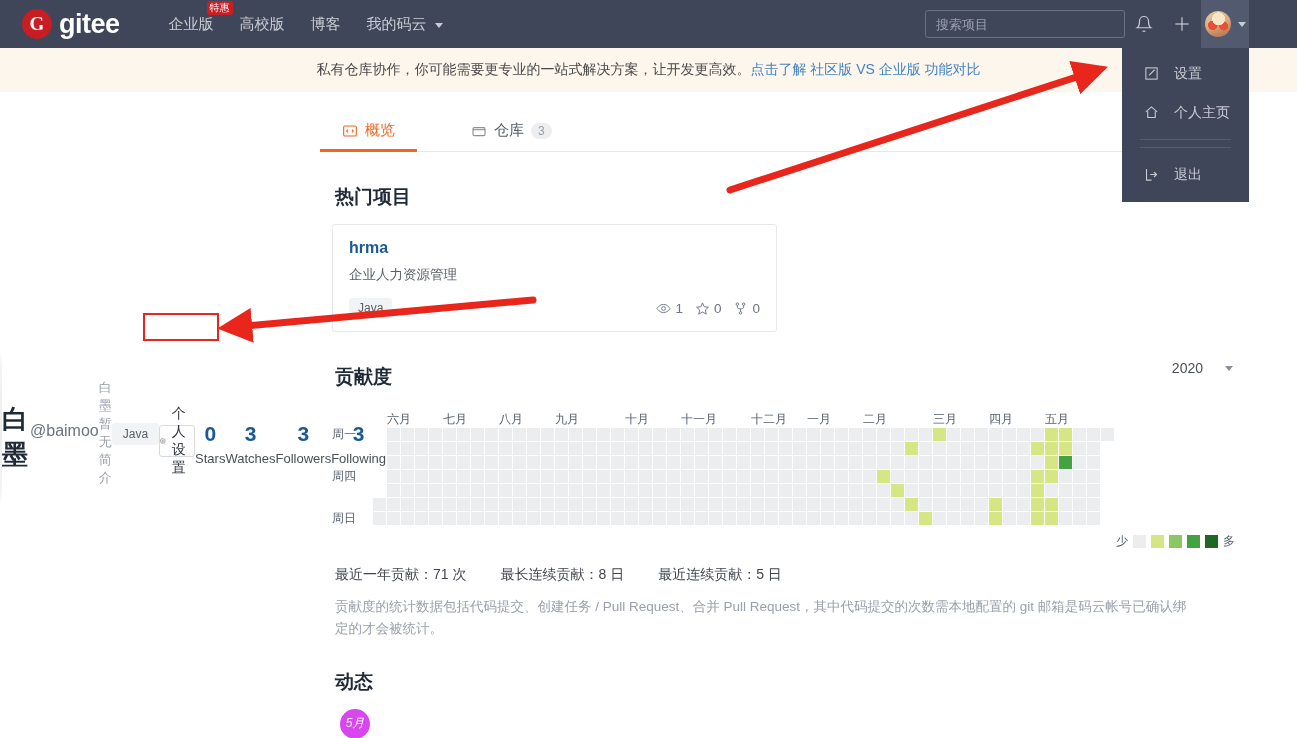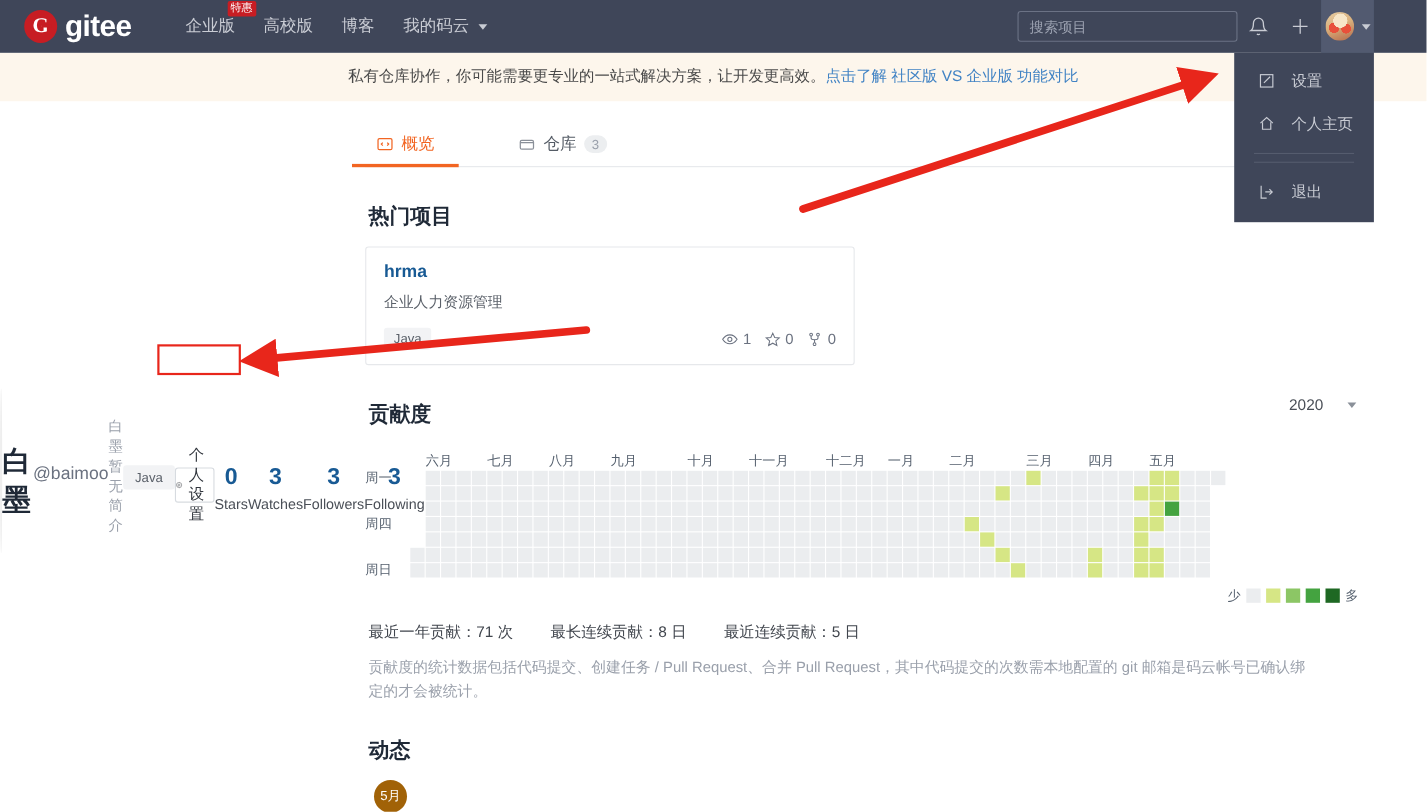--- a/index.html
+++ b/index.html
@@ -162,22 +162,22 @@
   .daylabels { position:absolute; left:0; top:17px; width:41px; font-size:12px; color:#55606e; }
   .daylabel { position:absolute; left:0; }
   .cell { width:13px; height:13px; margin:0 1px 1px 0; background:#ebedef; }
   .legend { display:flex; align-items:center; gap:5px; font-size:12px; color:#55606e; justify-content:flex-end; margin-top:7px; padding-right:2px;}
   .legend .cell { margin:0; }
   .contrib-stats { display:flex; gap:34px; font-size:14px; color:#40454d; margin:16px 0 0 3px; }
   .contrib-note { font-size:13.5px; color:#9aa0ab; line-height:1.65; margin-top:12px; margin-left:3px; max-width:860px; }
 
   
   .act-month {
-    width:30px;height:30px;border-radius:50%;background:#a16207;color:#fff;
-    font-size:12px;display:flex;align-items:center;justify-content:center; margin-left:8px;
+    width:30px;height:30px;border-radius:50%;background:#d946ef;color:#fff;
+    font-size:12px;display:flex;align-items:center;justify-content:center; margin-left:8px;font-style:italic;
   }
 
   
   .anno { position:absolute; z-index:30; pointer-events:none; }
   .hl-box { position:absolute; border:2px solid #e8261b; z-index:29; pointer-events:none; }
 </style>
 </head>
 <body>
 
 <div class="topbar">

